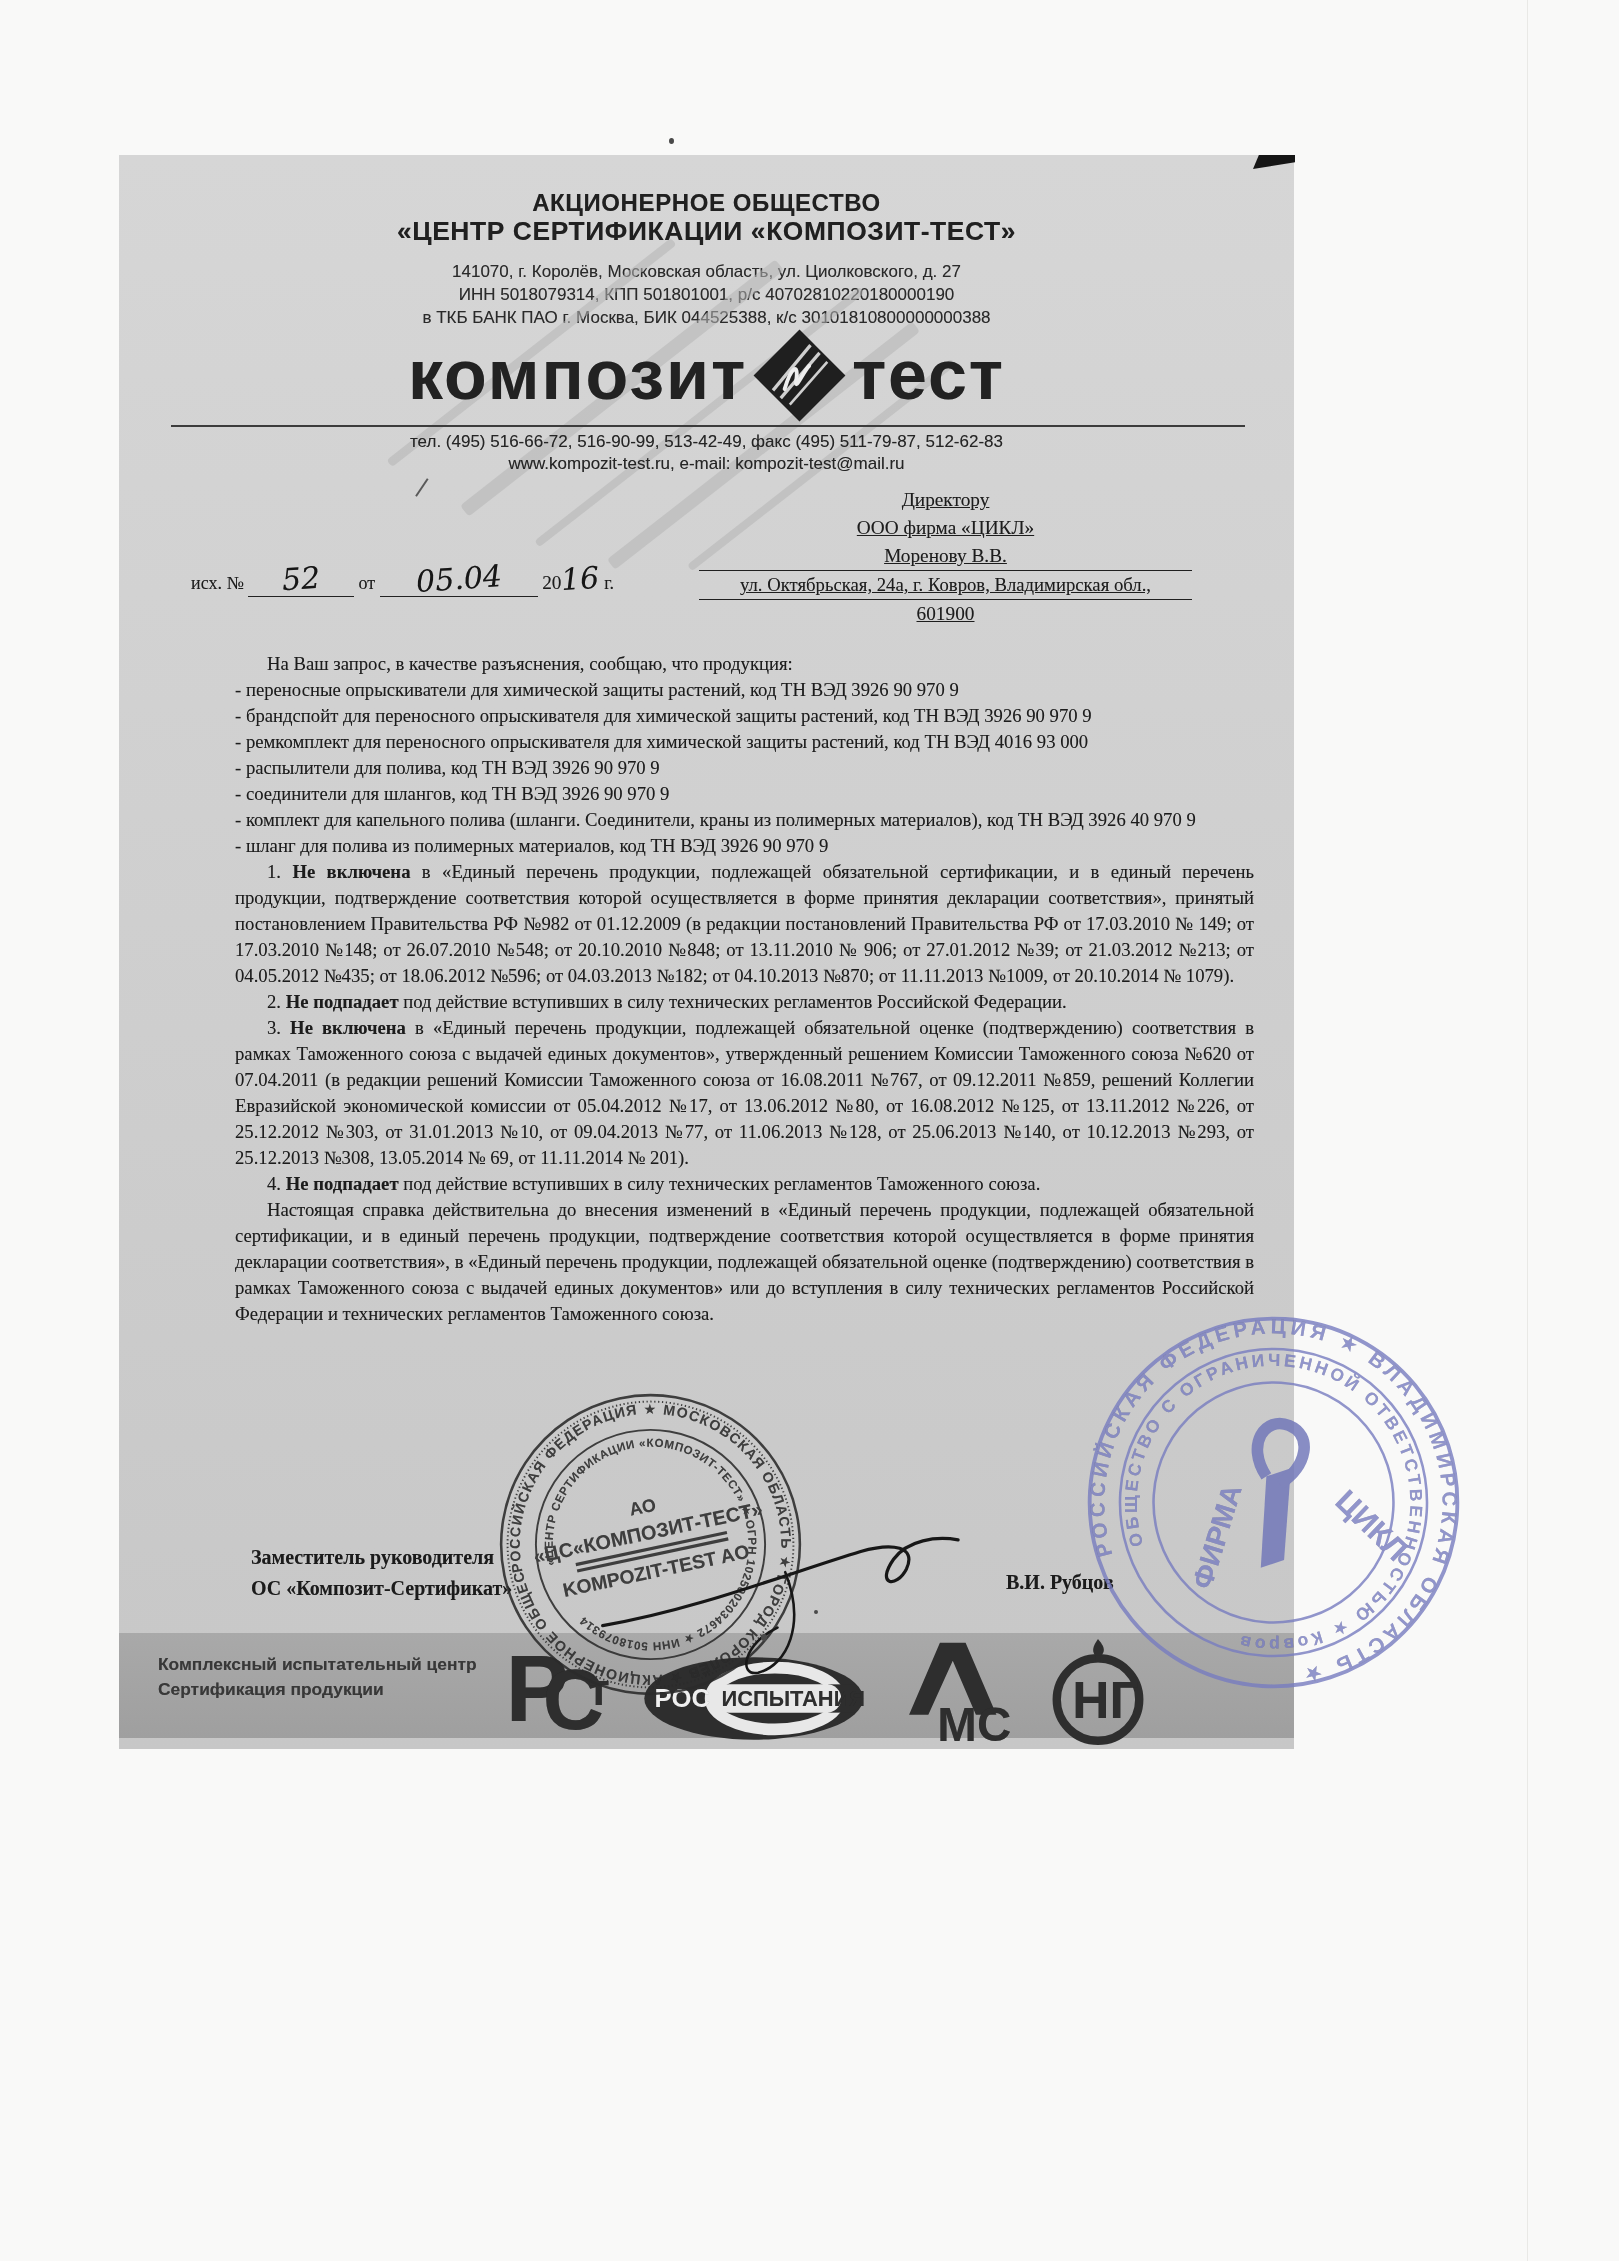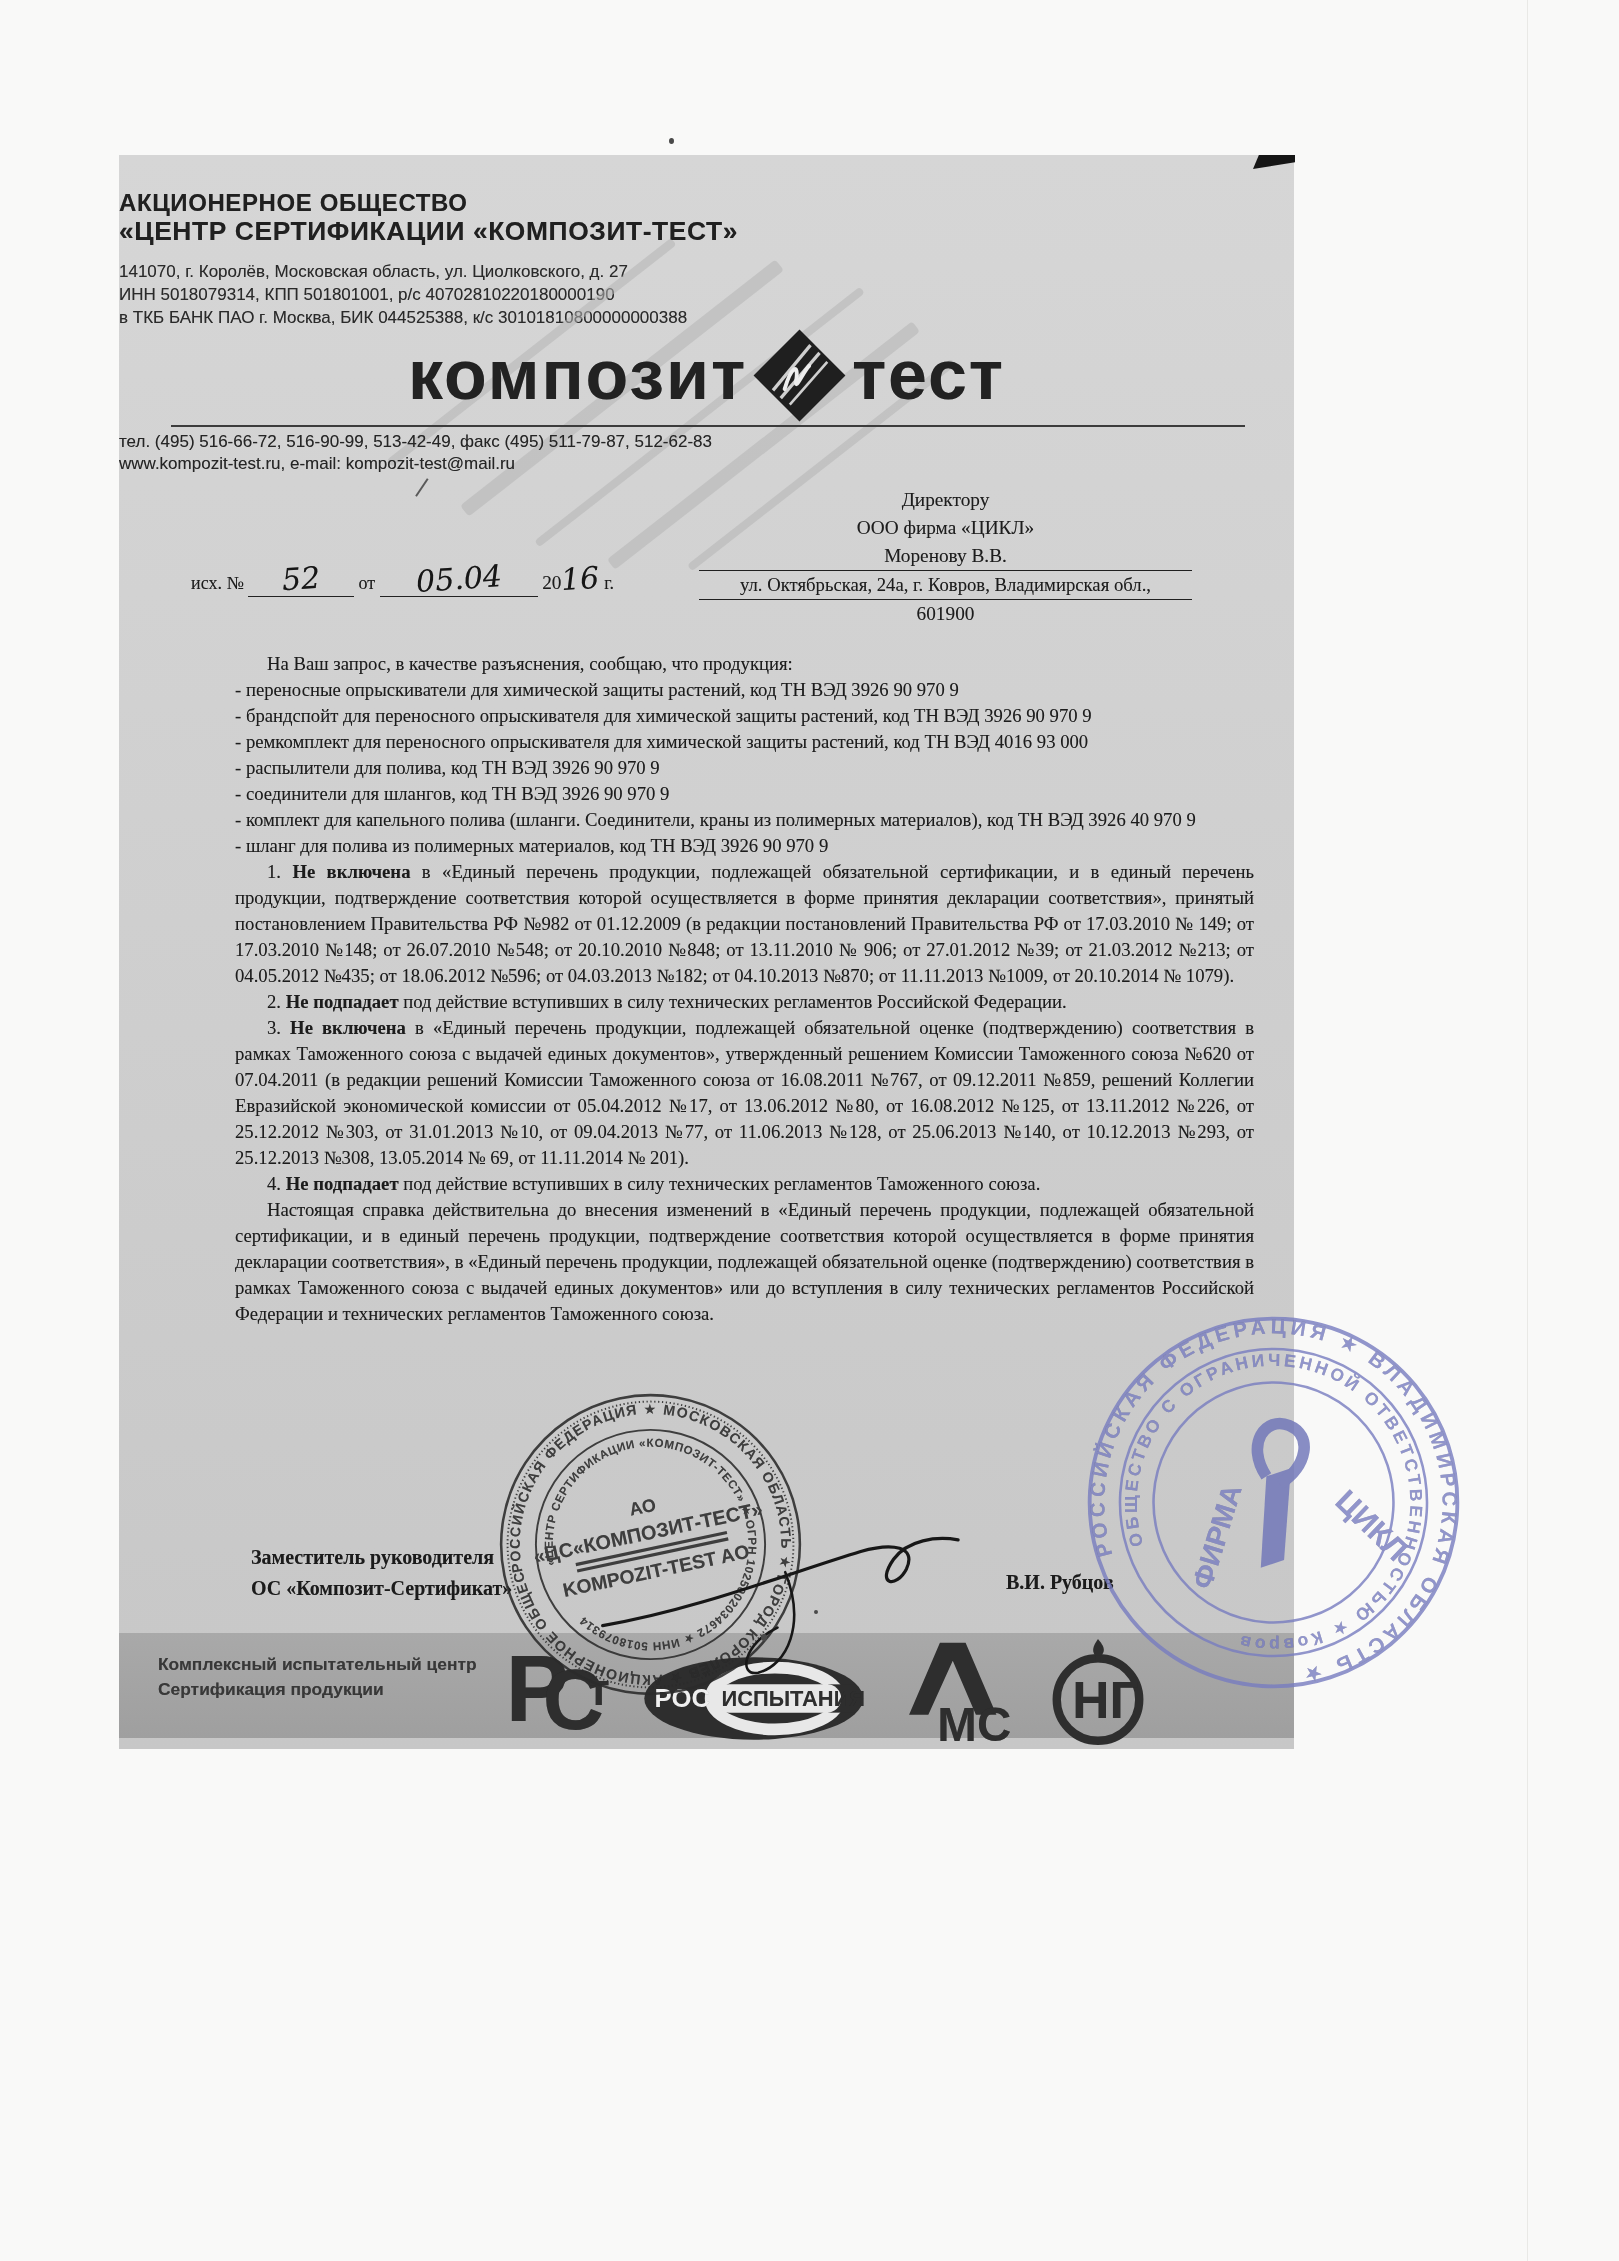--- a/index.html
+++ b/index.html
@@ -4,32 +4,32 @@
 <style>
   html,body{margin:0;padding:0;}
   body{width:1620px;height:2261px;position:relative;background:#f9f9f8;overflow:hidden;
        font-family:"Liberation Sans","DejaVu Sans",sans-serif;}
   .abs{position:absolute;}
   
   .page{position:absolute;left:119px;top:155px;width:1175px;height:1594px;
         background:linear-gradient(180deg,#d6d6d6 0%,#cecece 55%,#c7c7c7 100%);
         color:#1d1d1d;}
   .page *{text-shadow:0 0 0.6px rgba(30,30,30,.35);}
-  .center{text-align:left;width:100%;}
+  .center{text-align:center;width:100%;}
   .org1{top:34px;font-size:24px;font-weight:bold;letter-spacing:0.6px;color:#202020;}
   .org2{top:61px;font-size:26.4px;font-weight:bold;letter-spacing:0.6px;color:#202020;}
   .addr{top:105px;font-size:17px;line-height:23px;color:#2a2a2a;}
   .logo-row{top:169px;width:100%;text-align:center;height:113px;}
   .logo-word{font-size:70px;font-weight:bold;letter-spacing:1.9px;color:#222;vertical-align:middle;line-height:103px;}
   .stripe{position:absolute;background:#b4b4b4;opacity:.55;transform:rotate(-38deg);border-radius:3.9px;}
   .rule{top:270px;left:52px;width:1074px;height:1.9px;background:#3c3c3c;}
   .phones{top:277px;font-size:17px;color:#252525;}
   .web{top:299px;font-size:17px;color:#252525;}
   .serif{font-family:"Liberation Serif","DejaVu Serif",serif;}
-  .addressee{top:331px;left:580px;width:493px;font-size:19.3px;line-height:28px;text-align:center;}
+  .addressee{top:331px;left:580px;width:493px;font-size:19.3px;line-height:28px;text-align:center;text-decoration:underline;}
   .addressee .ln{display:block;}
   .u3{border-bottom:1.9px solid #1f1f1f;}
   .u2{border-bottom:1.3px solid #1f1f1f;}
   .refline{top:406px;left:72px;font-size:18px;white-space:nowrap;}
   .hand{font-family:"DejaVu Serif",serif;font-style:italic;font-size:30px;display:inline-block;transform:rotate(-4deg);color:#161616;}
   .uline{display:inline-block;border-bottom:1.9px solid #222;text-align:center;}
   .body-text{top:496px;left:116px;width:1019px;font-family:"Liberation Serif","DejaVu Serif",serif;
              font-size:18.7px;line-height:26px;text-align:justify;color:#1c1c1c;}
   .body-text p{margin:0;}
   .ind{text-indent:32px;}

